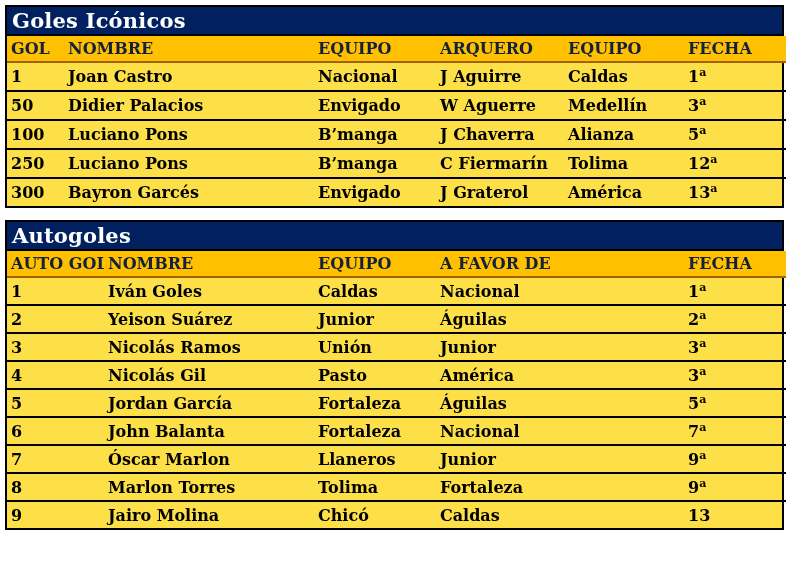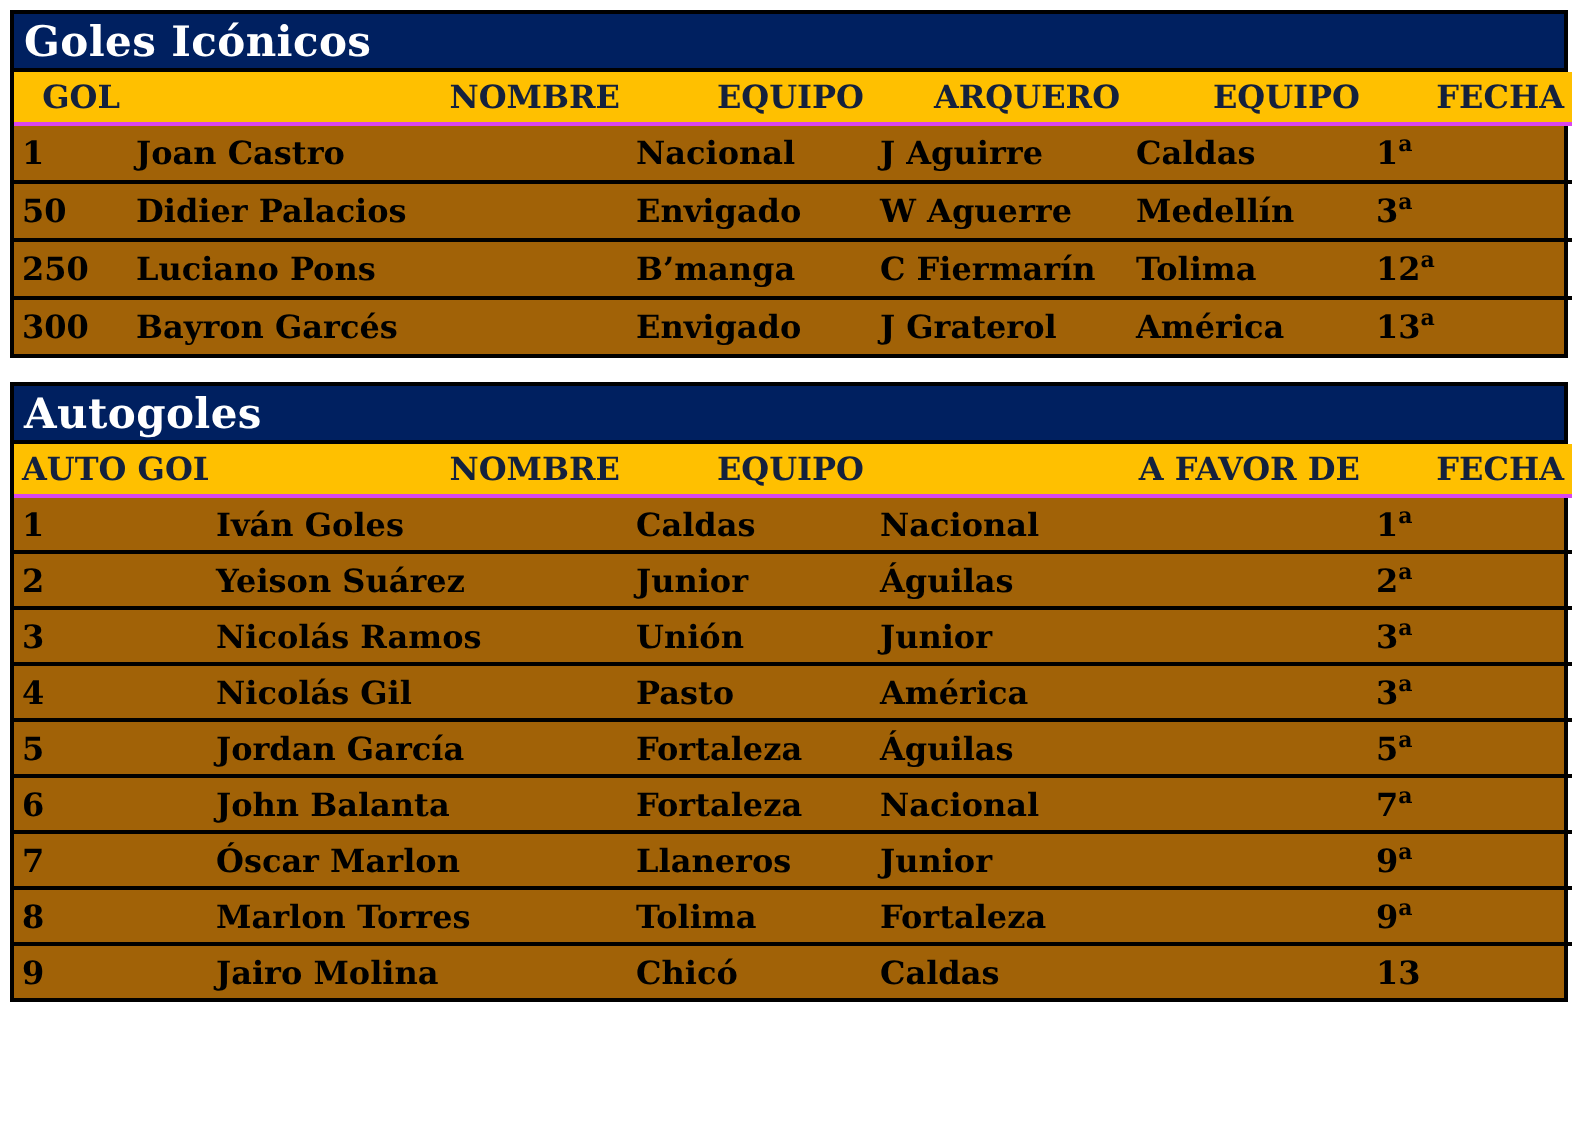--- a/index.html
+++ b/index.html
@@ -12,21 +12,21 @@
     font-family: "DejaVu Serif", serif;
   }
   .page {
     padding: 5px 5px 0 5px;
   }
   .tbl-wrap {
     width: 779px;
     border: 2px solid #000000;
     box-sizing: border-box;
     margin-bottom: 12px;
-    background: #a16207;
+    background: #fde047;
   }
   .tbl-title {
     background: #002060;
     color: #ffffff;
     font-weight: bold;
     font-size: 21px;
     line-height: 27px;
     height: 27px;
     padding: 0 5px;
     border-bottom: 2px solid #000000;
@@ -35,24 +35,24 @@
   table {
     border-collapse: collapse;
     table-layout: fixed;
     width: 100%;
   }
   thead th {
     background: #FFC000;
     color: #14213d;
     font-weight: bold;
     font-size: 16px;
-    text-align: right;
+    text-align: left;
     padding: 1px 4px;
     height: 23px;
-    border-bottom: 2px solid #d946ef;
+    border-bottom: 2px solid #a16207;
     white-space: nowrap;
     overflow: hidden;
   }
   tbody td {
     color: #000000;
     font-weight: bold;
     font-size: 16px;
     text-align: left;
     vertical-align: middle;
     padding: 1px 4px;
@@ -107,20 +107,28 @@
           </tr>
           <tr>
             <td>50</td>
             <td>Didier Palacios</td>
             <td>Envigado</td>
             <td>W Aguerre</td>
             <td>Medellín</td>
             <td>3<sup>a</sup></td>
           </tr>
           <tr>
+            <td>100</td>
+            <td>Luciano Pons</td>
+            <td>B’manga</td>
+            <td>J Chaverra</td>
+            <td>Alianza</td>
+            <td>5<sup>a</sup></td>
+          </tr>
+          <tr>
             <td>250</td>
             <td>Luciano Pons</td>
             <td>B’manga</td>
             <td>C Fiermarín</td>
             <td>Tolima</td>
             <td>12<sup>a</sup></td>
           </tr>
           <tr>
             <td>300</td>
             <td>Bayron Garcés</td>

